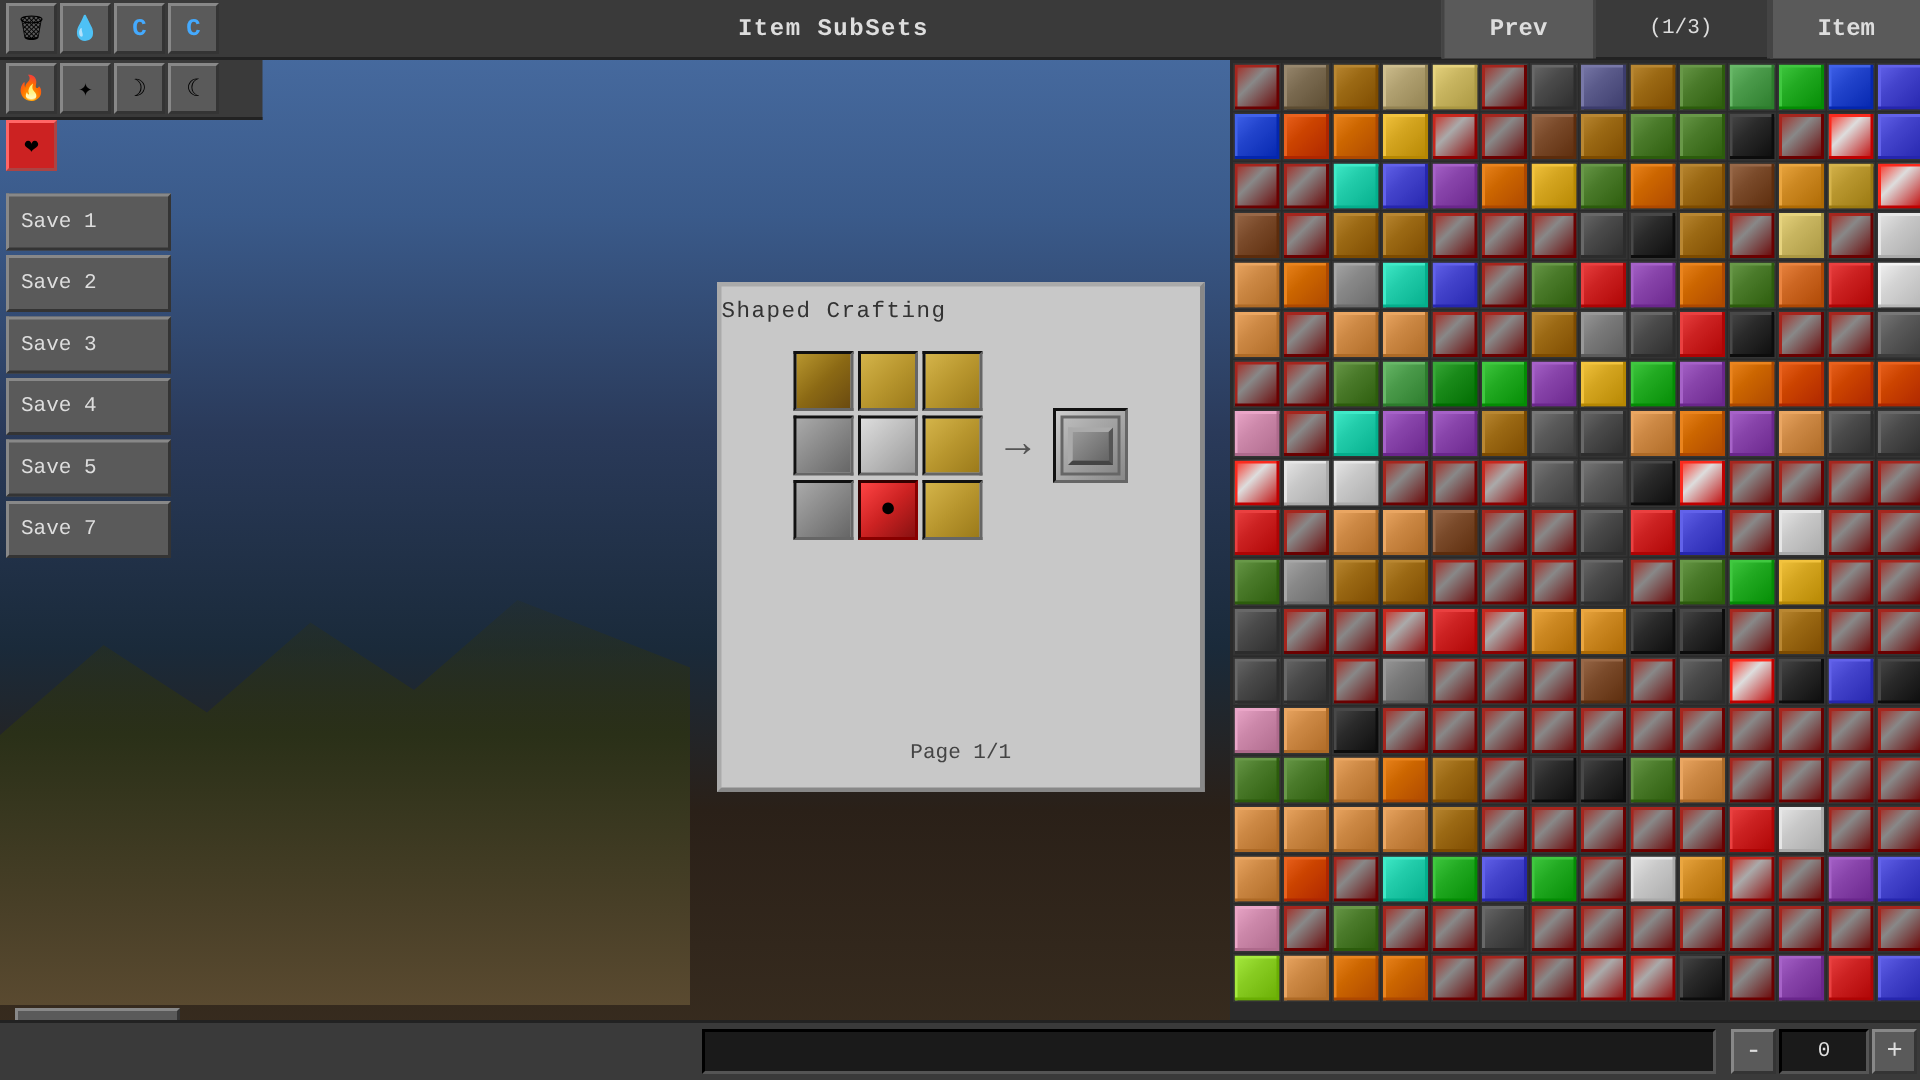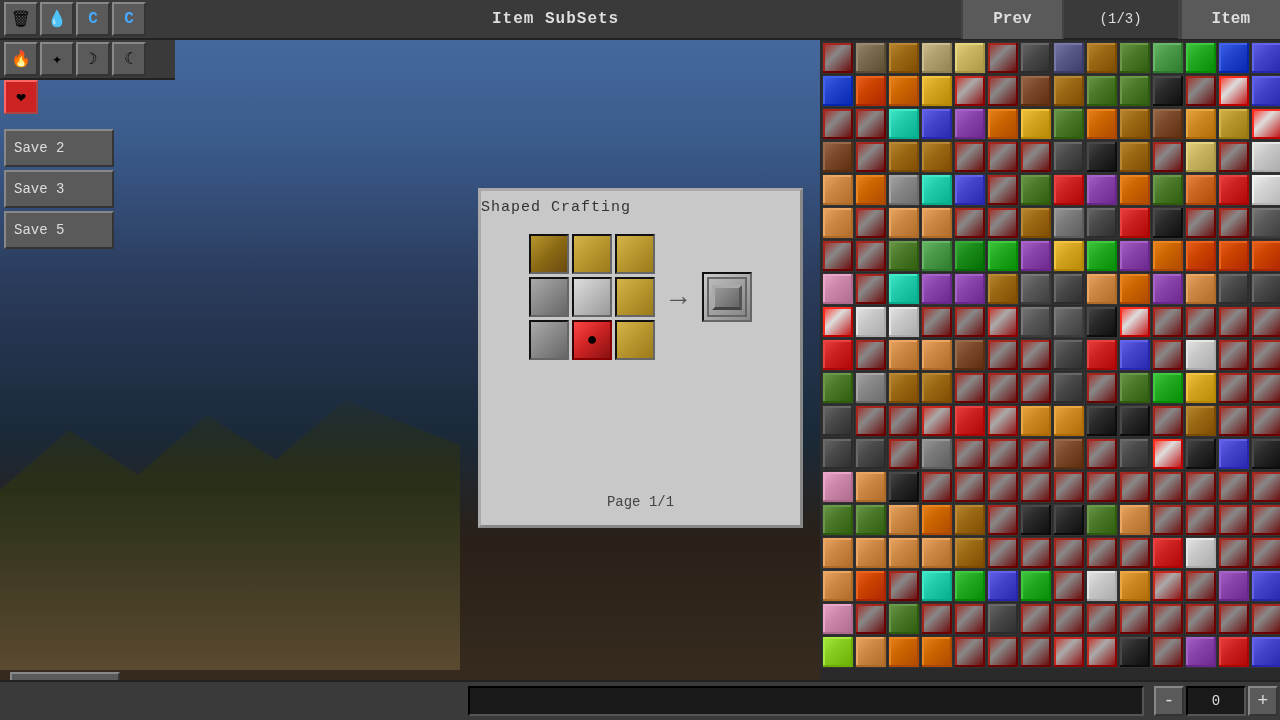--- a/index.html
+++ b/index.html
@@ -376,23 +376,26 @@
 <div class="second-toolbar">
   <div class="toolbar-icon-btn2">🔥</div>
   <div class="toolbar-icon-btn2">✦</div>
   <div class="toolbar-icon-btn2">☽</div>
   <div class="toolbar-icon-btn2">☾</div>
 </div>
 
 <div class="red-btn">❤</div>
 
 <div class="save-buttons">
+  <button class="save-btn"><span>Save 1</span></button>
   <button class="save-btn"><span>Save 2</span></button>
   <button class="save-btn"><span>Save 3</span></button>
+  <button class="save-btn"><span>Save 4</span></button>
   <button class="save-btn"><span>Save 5</span></button>
+  <button class="save-btn"><span>Save 7</span></button>
 </div>
 
 <button class="options-btn">Options</button>
 
 <div class="crafting-dialog">
   <div class="dialog-title">Shaped Crafting</div>
   <div class="crafting-area">
     <div class="crafting-grid">
 
       <div class="craft-slot" style="background: linear-gradient(135deg, #b8962e 0%, #8B6914 50%, #6a4a10 100%);"></div>

